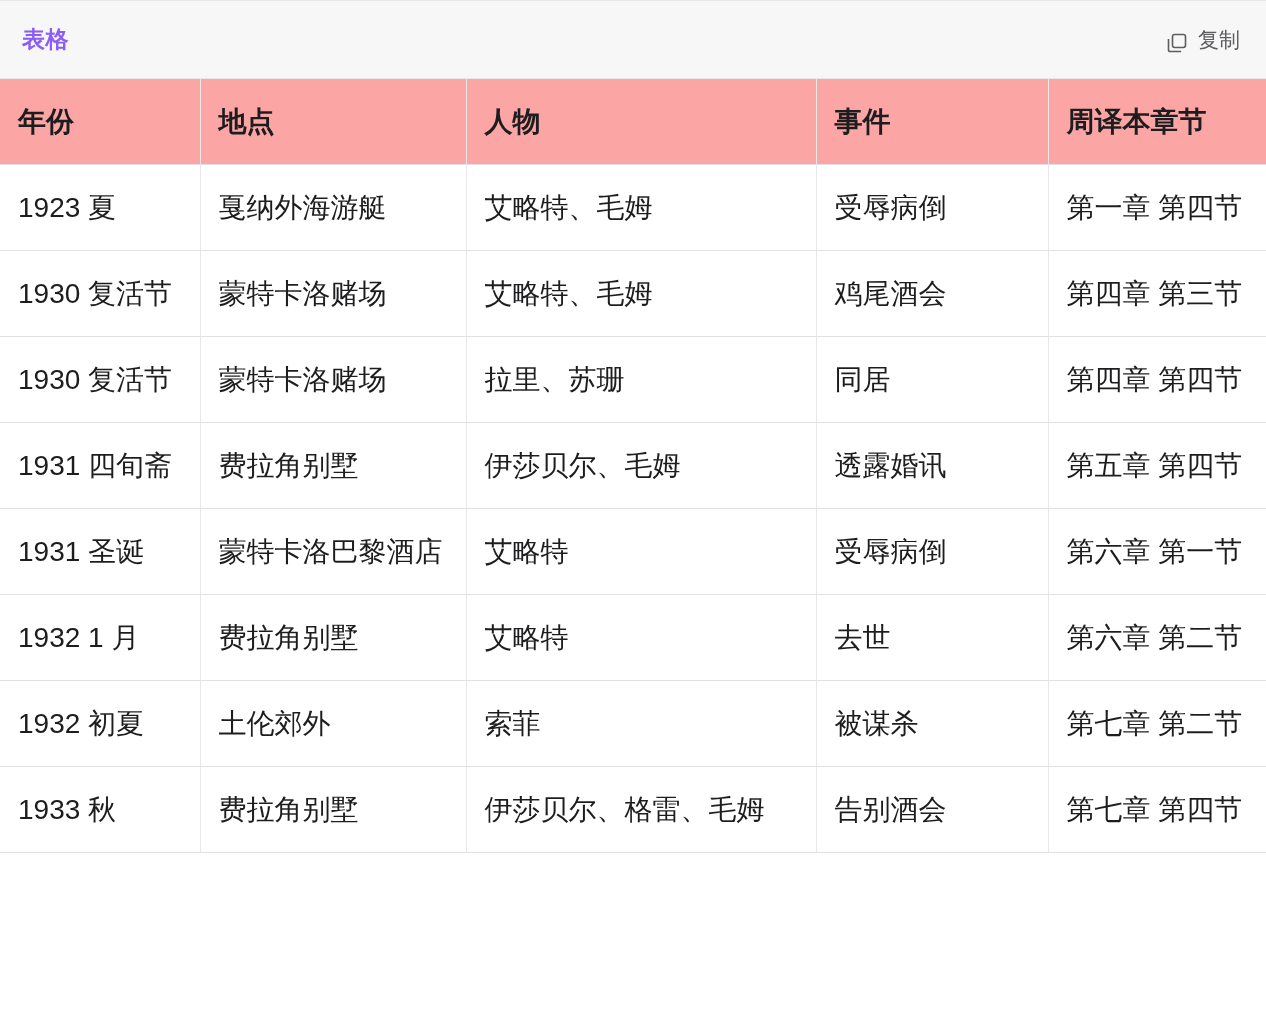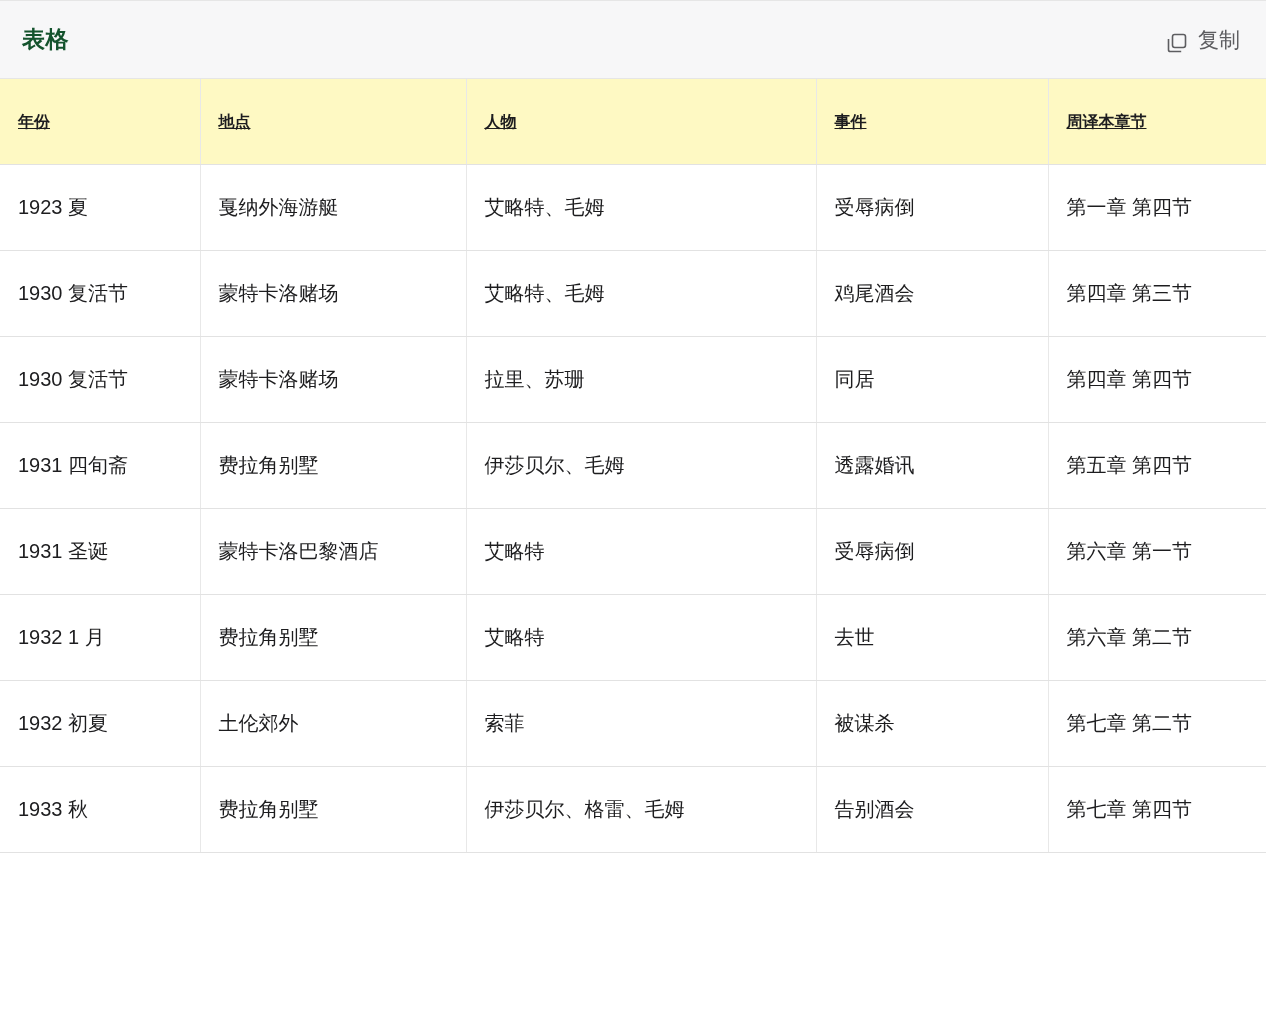--- a/index.html
+++ b/index.html
@@ -31,21 +31,21 @@
     border-bottom: 1px solid #e6e6e6;
     display: flex;
     align-items: center;
     justify-content: space-between;
     padding: 0 24px 0 22px;
   }
   .card-title {
     font-size: 23px;
     font-weight: 700;
     letter-spacing: 0.5px;
-    color: #14532d;
+    color: #8b5cf6;
   }
   .copy-btn {
     display: flex;
     align-items: flex-end;
     gap: 10px;
     color: #5d5d60;
     font-size: 21px;
     cursor: pointer;
     user-select: none;
     padding: 4px 2px;
@@ -61,37 +61,36 @@
     border-collapse: collapse;
     table-layout: fixed;
   }
   table.data-table th,
   table.data-table td {
     border-right: 1px solid #e8e8e8;
     border-bottom: 1px solid #e2e2e2;
     text-align: left;
     vertical-align: middle;
     padding: 0 18px;
-    font-size: 20px;
+    font-size: 28px;
     font-weight: 400;
     color: #1d1d1f;
     line-height: 1.35;
     white-space: nowrap;
     overflow: hidden;
   }
   table.data-table th:last-child,
   table.data-table td:last-child {
     border-right: none;
   }
   table.data-table thead th {
     height: 85px;
     font-weight: 700;
-    font-size: 16px;
-    background: #fef9c3;
-    text-decoration: underline;
+    font-size: 28px;
+    background: #fca5a5;
   }
   table.data-table tbody td {
     height: 85px;
   }
   td.bold-cell {
     font-weight: 700;
   }
 
   col.c0 { width: 200px; }
   col.c1 { width: 266px; }

